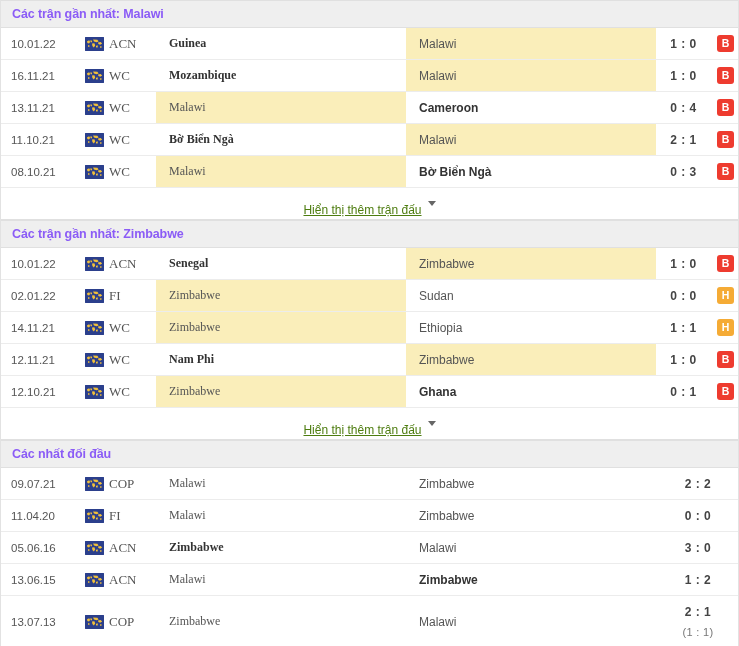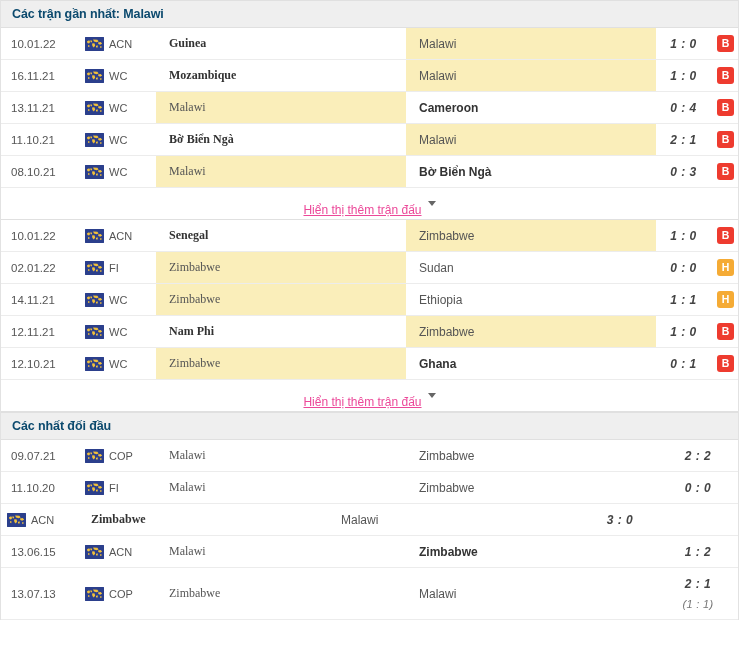--- a/index.html
+++ b/index.html
@@ -29,21 +29,21 @@
     border-top: 1px solid #e0e0e0;
     border-bottom: 1px solid #e0e0e0;
     display: flex;
     align-items: center;
     padding-left: 11px;
     box-sizing: border-box;
   }
   .section-header .title {
     font-size: 12.5px;
     font-weight: bold;
-    color: #0c4a6e;
+    color: #8b5cf6;
     letter-spacing: -0.1px;
   }
   
   .match-row {
     height: 31px;
     display: flex;
     align-items: stretch;
     border-bottom: 1px solid #ececec;
     position: relative;
     font-size: 12px;
@@ -77,21 +77,22 @@
     overflow: hidden;
     border-radius: 1px;
   }
   .flag-icon svg { display:block; }
   .cell-comp {
     width: 47px;
     min-width: 47px;
     display: flex;
     align-items: center;
     color: #555;
-    font-size: 11px;
+    font-size: 13px;
+    font-family: Liberation Serif, serif;
   }
   .cell-home {
     width: 250px;
     min-width: 250px;
     display: flex;
     align-items: center;
     padding-left: 13px;
     box-sizing: border-box;
     color: #555;
     font-family: Liberation Serif, serif;
@@ -109,21 +110,20 @@
     width: 55px;
     min-width: 55px;
     display: flex;
     flex-direction: column;
     align-items: center;
     justify-content: center;
     font-weight: bold;
     color: #444;
     font-size: 12px;
     letter-spacing: 0.5px;
-    font-style: italic;
   }
   .cell-score .sub {
     font-weight: normal;
     font-size: 11px;
     color: #777;
     letter-spacing: 0.3px;
     margin-top: 7px;
   }
   .cell-badge {
     width: 29px;
@@ -157,21 +157,21 @@
   .show-more {
     height: 31px;
     display: flex;
     align-items: center;
     justify-content: center;
     border-bottom: 1px solid #e0e0e0;
     background: #fff;
   }
   .show-more .label {
     font-size: 12px;
-    color: #ec4899;
+    color: #4d7c0f;
     text-decoration: underline;
     cursor: pointer;
     margin-top: 12px;
   }
   .show-more .caret {
     margin-left: 6px;
     width: 0; height: 0;
     border-left: 4px solid transparent;
     border-right: 4px solid transparent;
     border-top: 5px solid #666;
@@ -337,20 +337,23 @@
         <span>0 : 3</span>
       </div>
       <div class="cell-badge">
         <span class="badge loss">B</span>
       </div>
     </div>
     <div class="show-more">
       <span class="label">Hiển thị thêm trận đấu</span>
       <span class="caret"></span>
     </div>
+    <div class="section-header">
+      <span class="title">Các trận gần nhất: Zimbabwe</span>
+    </div>
     <div class="match-row">
       <div class="cell-date">10.01.22</div>
       <div class="cell-flag">
         <span class="flag-icon">
           <svg width="19" height="14" viewBox="0 0 19 14">
             <rect width="19" height="14" fill="#2b3f8c"></rect>
             <path d="M2 4.2 L4.2 3.2 L5.2 5.1 L4.0 6.6 L2.4 6.1 Z" fill="#f2c13a"></path>
             <path d="M5.6 3.0 L7.2 3.9 L6.6 5.6 L5.4 5.0 Z" fill="#f2c13a"></path>
             <path d="M8.1 2.6 L12.4 2.8 L13.6 4.4 L11.6 5.2 L9.0 4.6 Z" fill="#f2c13a"></path>
             <path d="M13.0 5.6 L15.6 5.0 L17.2 6.4 L15.2 7.8 L13.4 7.0 Z" fill="#f2c13a"></path>
@@ -528,21 +531,21 @@
         <span class="">Malawi</span>
       </div>
       <div class="cell-away">
         <span class="">Zimbabwe</span>
       </div>
       <div class="cell-score">
         <span>2 : 2</span>
       </div>
     </div>
     <div class="match-row h2h">
-      <div class="cell-date">11.10.20</div>
+      <div class="cell-date">11.04.20</div>
       <div class="cell-flag">
         <span class="flag-icon">
           <svg width="19" height="14" viewBox="0 0 19 14">
             <rect width="19" height="14" fill="#2b3f8c"></rect>
             <path d="M2 4.2 L4.2 3.2 L5.2 5.1 L4.0 6.6 L2.4 6.1 Z" fill="#f2c13a"></path>
             <path d="M5.6 3.0 L7.2 3.9 L6.6 5.6 L5.4 5.0 Z" fill="#f2c13a"></path>
             <path d="M8.1 2.6 L12.4 2.8 L13.6 4.4 L11.6 5.2 L9.0 4.6 Z" fill="#f2c13a"></path>
             <path d="M13.0 5.6 L15.6 5.0 L17.2 6.4 L15.2 7.8 L13.4 7.0 Z" fill="#f2c13a"></path>
             <path d="M7.0 6.6 L9.4 6.2 L10.2 8.4 L8.8 10.6 L7.4 9.0 Z" fill="#f2c13a"></path>
             <path d="M3.2 8.0 L4.6 8.4 L4.2 10.2 L3.0 9.4 Z" fill="#f2c13a"></path>
@@ -556,20 +559,21 @@
         <span class="">Malawi</span>
       </div>
       <div class="cell-away">
         <span class="">Zimbabwe</span>
       </div>
       <div class="cell-score">
         <span>0 : 0</span>
       </div>
     </div>
     <div class="match-row h2h">
+      <div class="cell-date">05.06.16</div>
       <div class="cell-flag">
         <span class="flag-icon">
           <svg width="19" height="14" viewBox="0 0 19 14">
             <rect width="19" height="14" fill="#2b3f8c"></rect>
             <path d="M2 4.2 L4.2 3.2 L5.2 5.1 L4.0 6.6 L2.4 6.1 Z" fill="#f2c13a"></path>
             <path d="M5.6 3.0 L7.2 3.9 L6.6 5.6 L5.4 5.0 Z" fill="#f2c13a"></path>
             <path d="M8.1 2.6 L12.4 2.8 L13.6 4.4 L11.6 5.2 L9.0 4.6 Z" fill="#f2c13a"></path>
             <path d="M13.0 5.6 L15.6 5.0 L17.2 6.4 L15.2 7.8 L13.4 7.0 Z" fill="#f2c13a"></path>
             <path d="M7.0 6.6 L9.4 6.2 L10.2 8.4 L8.8 10.6 L7.4 9.0 Z" fill="#f2c13a"></path>
             <path d="M3.2 8.0 L4.6 8.4 L4.2 10.2 L3.0 9.4 Z" fill="#f2c13a"></path>

